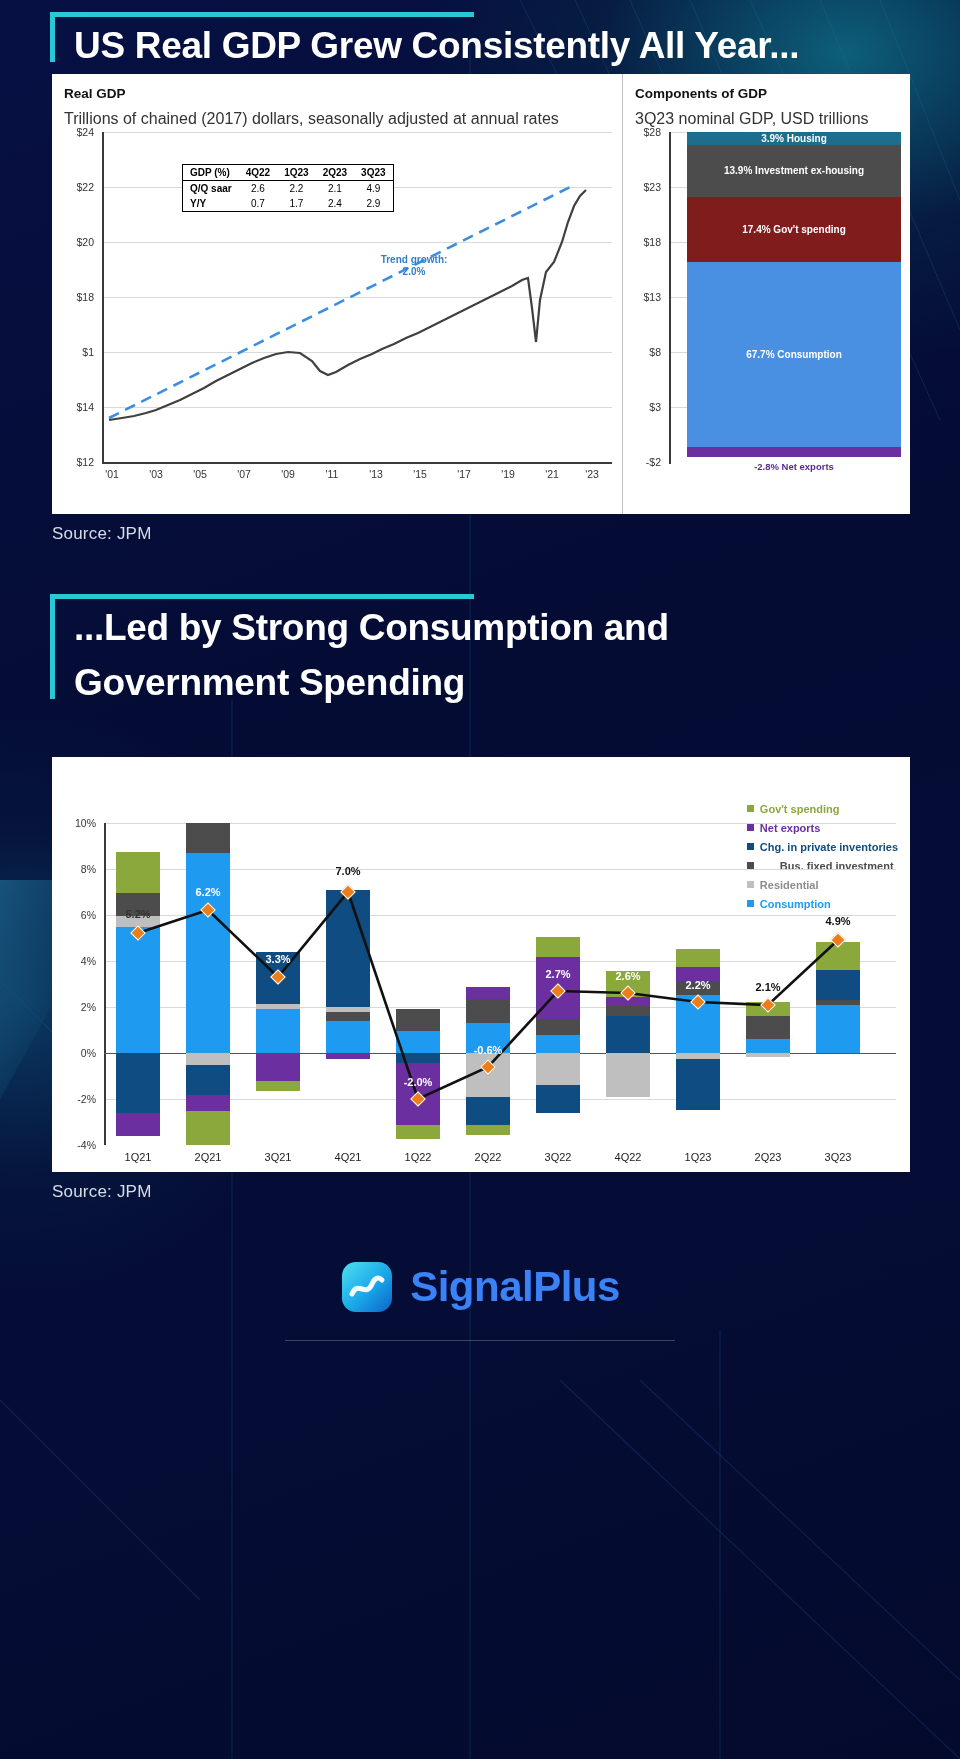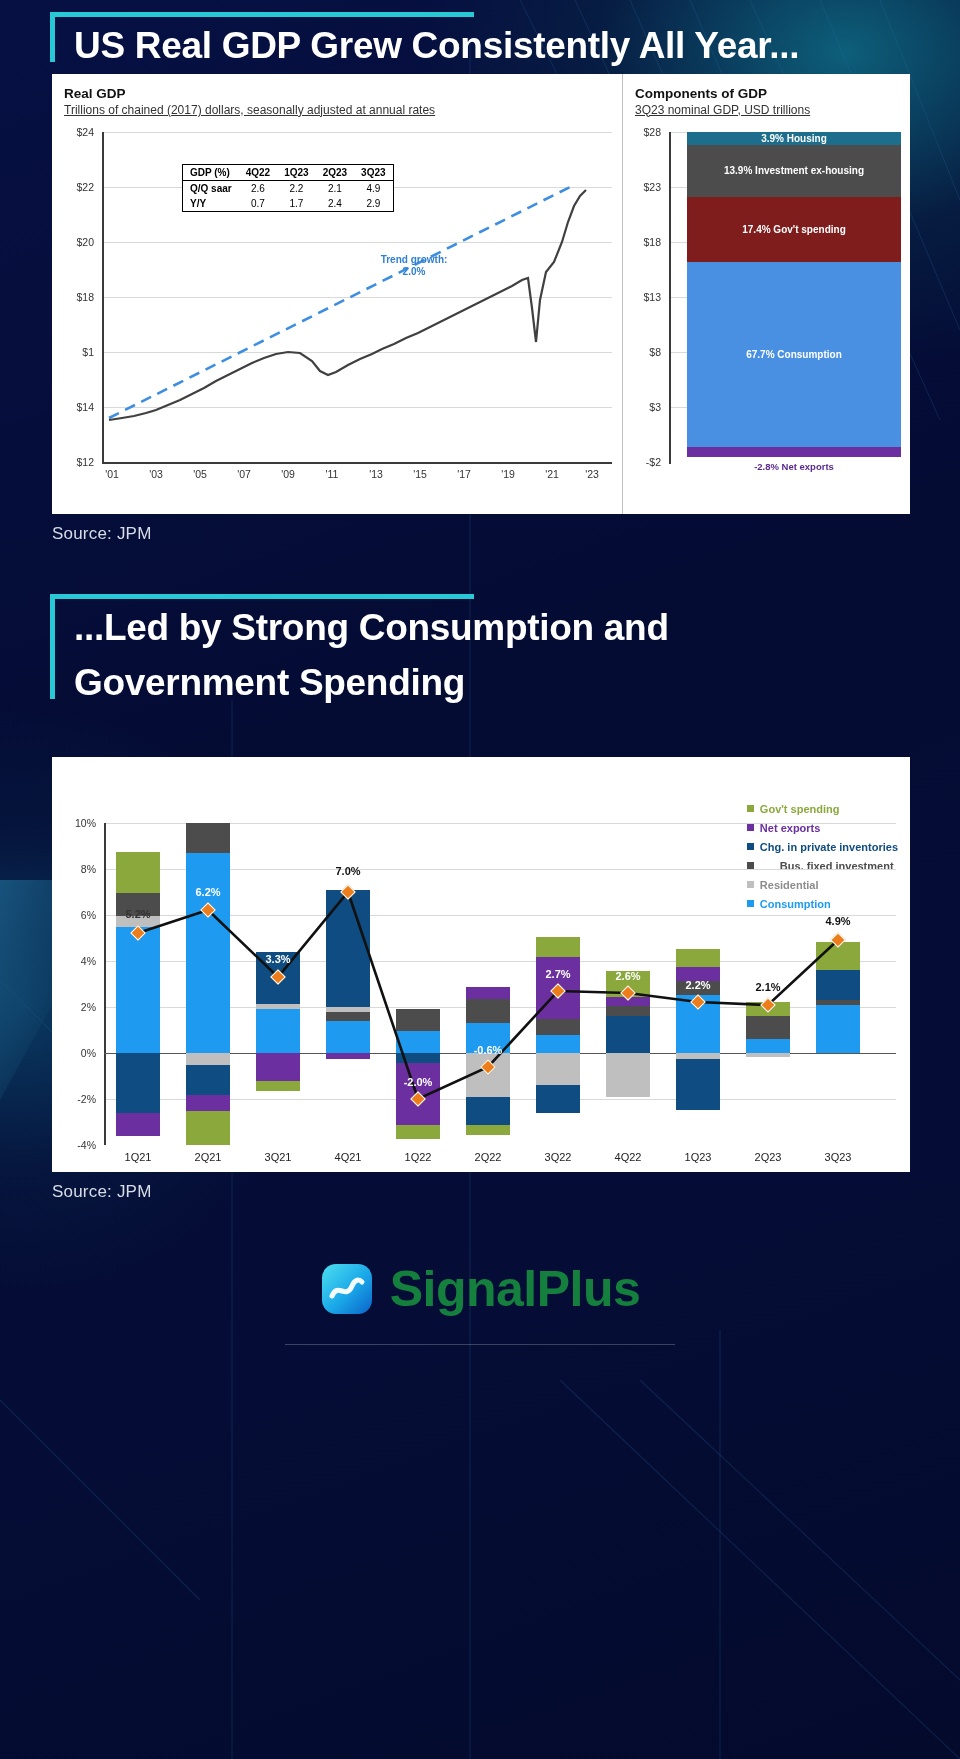--- a/index.html
+++ b/index.html
@@ -45,21 +45,21 @@
   }
   .source {
     color: #d8dde8; font-size: 17px; margin: 10px 0 0 52px; letter-spacing: .2px;
   }
 
   
   #top-card { width: 858px; height: 440px; margin-left: 52px; display: flex; }
   .panel-left { width: 570px; padding: 12px 6px 6px 12px; position: relative; }
   .panel-right { width: 288px; padding: 12px 8px 6px 12px; position: relative; border-left: 1px solid #bfbfbf; }
   .ctitle { font-size: 13.5px; font-weight: bold; color: #111; }
-  .csub { font-size: 12px; color: #333; margin-top: 2px; text-decoration: underline; }
+  .csub { font-size: 16px; color: #333; margin-top: 9px; }
 
   .plot { position: relative; }
   .ylab { position: absolute; font-size: 10.5px; color: #333; text-align: right; right: 0; transform: translateY(-50%); }
   .gridline { position: absolute; height: 1px; background: #d9d9d9; }
   .axisline { position: absolute; background: #3a3a3a; }
   .xlab { position: absolute; font-size: 10.5px; color: #333; transform: translateX(-50%); }
 
   
   .inset {
     position: absolute; border: 1px solid #000; background: #fff;
@@ -86,21 +86,21 @@
   .bseg { position: absolute; left: 0; right: 0; }
   .blabel { position: absolute; font-size: 11px; font-weight: bold; white-space: nowrap; transform: translateX(-50%); }
   .diamond { position: absolute; width: 11px; height: 11px; background: #ed7d1b; border: 1.4px solid #fff;
              transform: translate(-50%,-50%) rotate(45deg); }
   .qlab { position: absolute; font-size: 11px; color: #222; transform: translateX(-50%); }
 
   
   .footer { margin-top: 58px; display: flex; flex-direction: column; align-items: center; }
   .logo-row { display: flex; align-items: center; gap: 16px; }
   .logo-mark { width: 54px; height: 54px; }
-  .logo-text { color: #15803d; font-size: 50px; font-weight: bold; letter-spacing: -0.5px; }
+  .logo-text { color: #3b82f6; font-size: 42px; font-weight: bold; letter-spacing: -0.5px; }
   .rule { width: 390px; height: 1px; background: rgba(255,255,255,.22); margin-top: 26px; }
 </style>
 </head>
 <body>
 
 <div class="bg"></div>
 <svg class="bg-lines" width="960" height="1759">
   <g stroke="#2a6fa8" stroke-width="1" fill="none" opacity="0.45">
     <path d="M520 0 L700 360"></path>
       <path d="M575 0 L760 400"></path>

